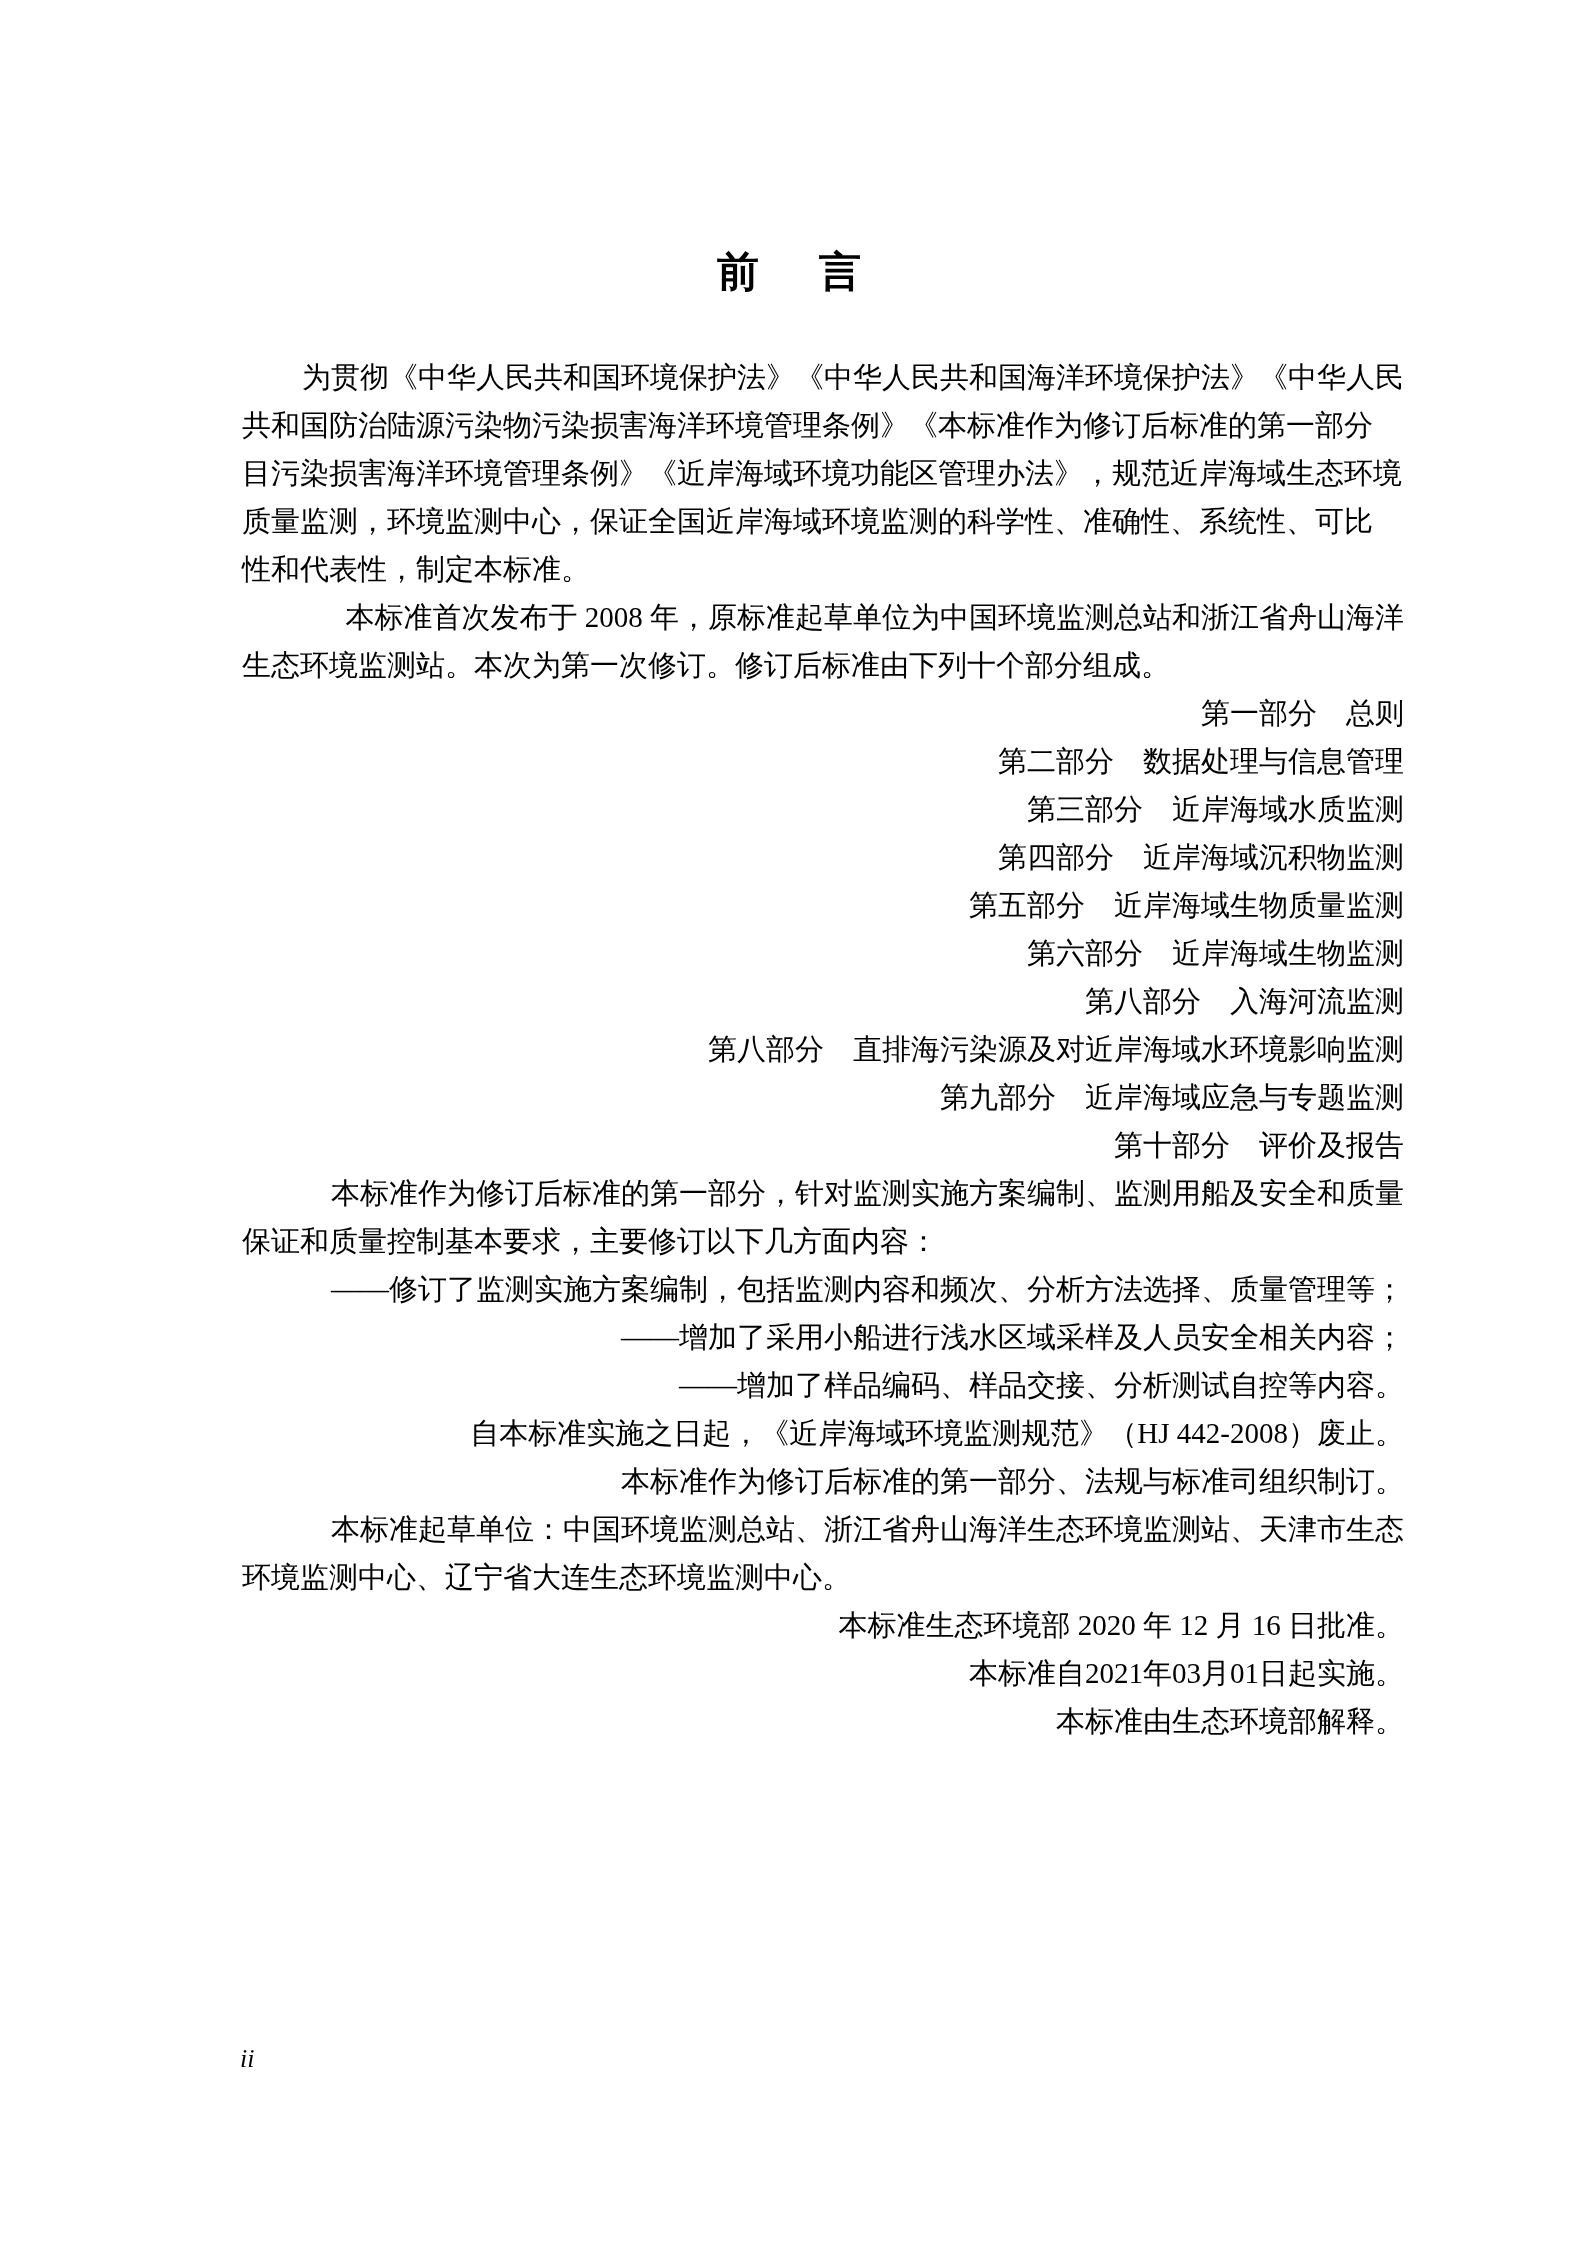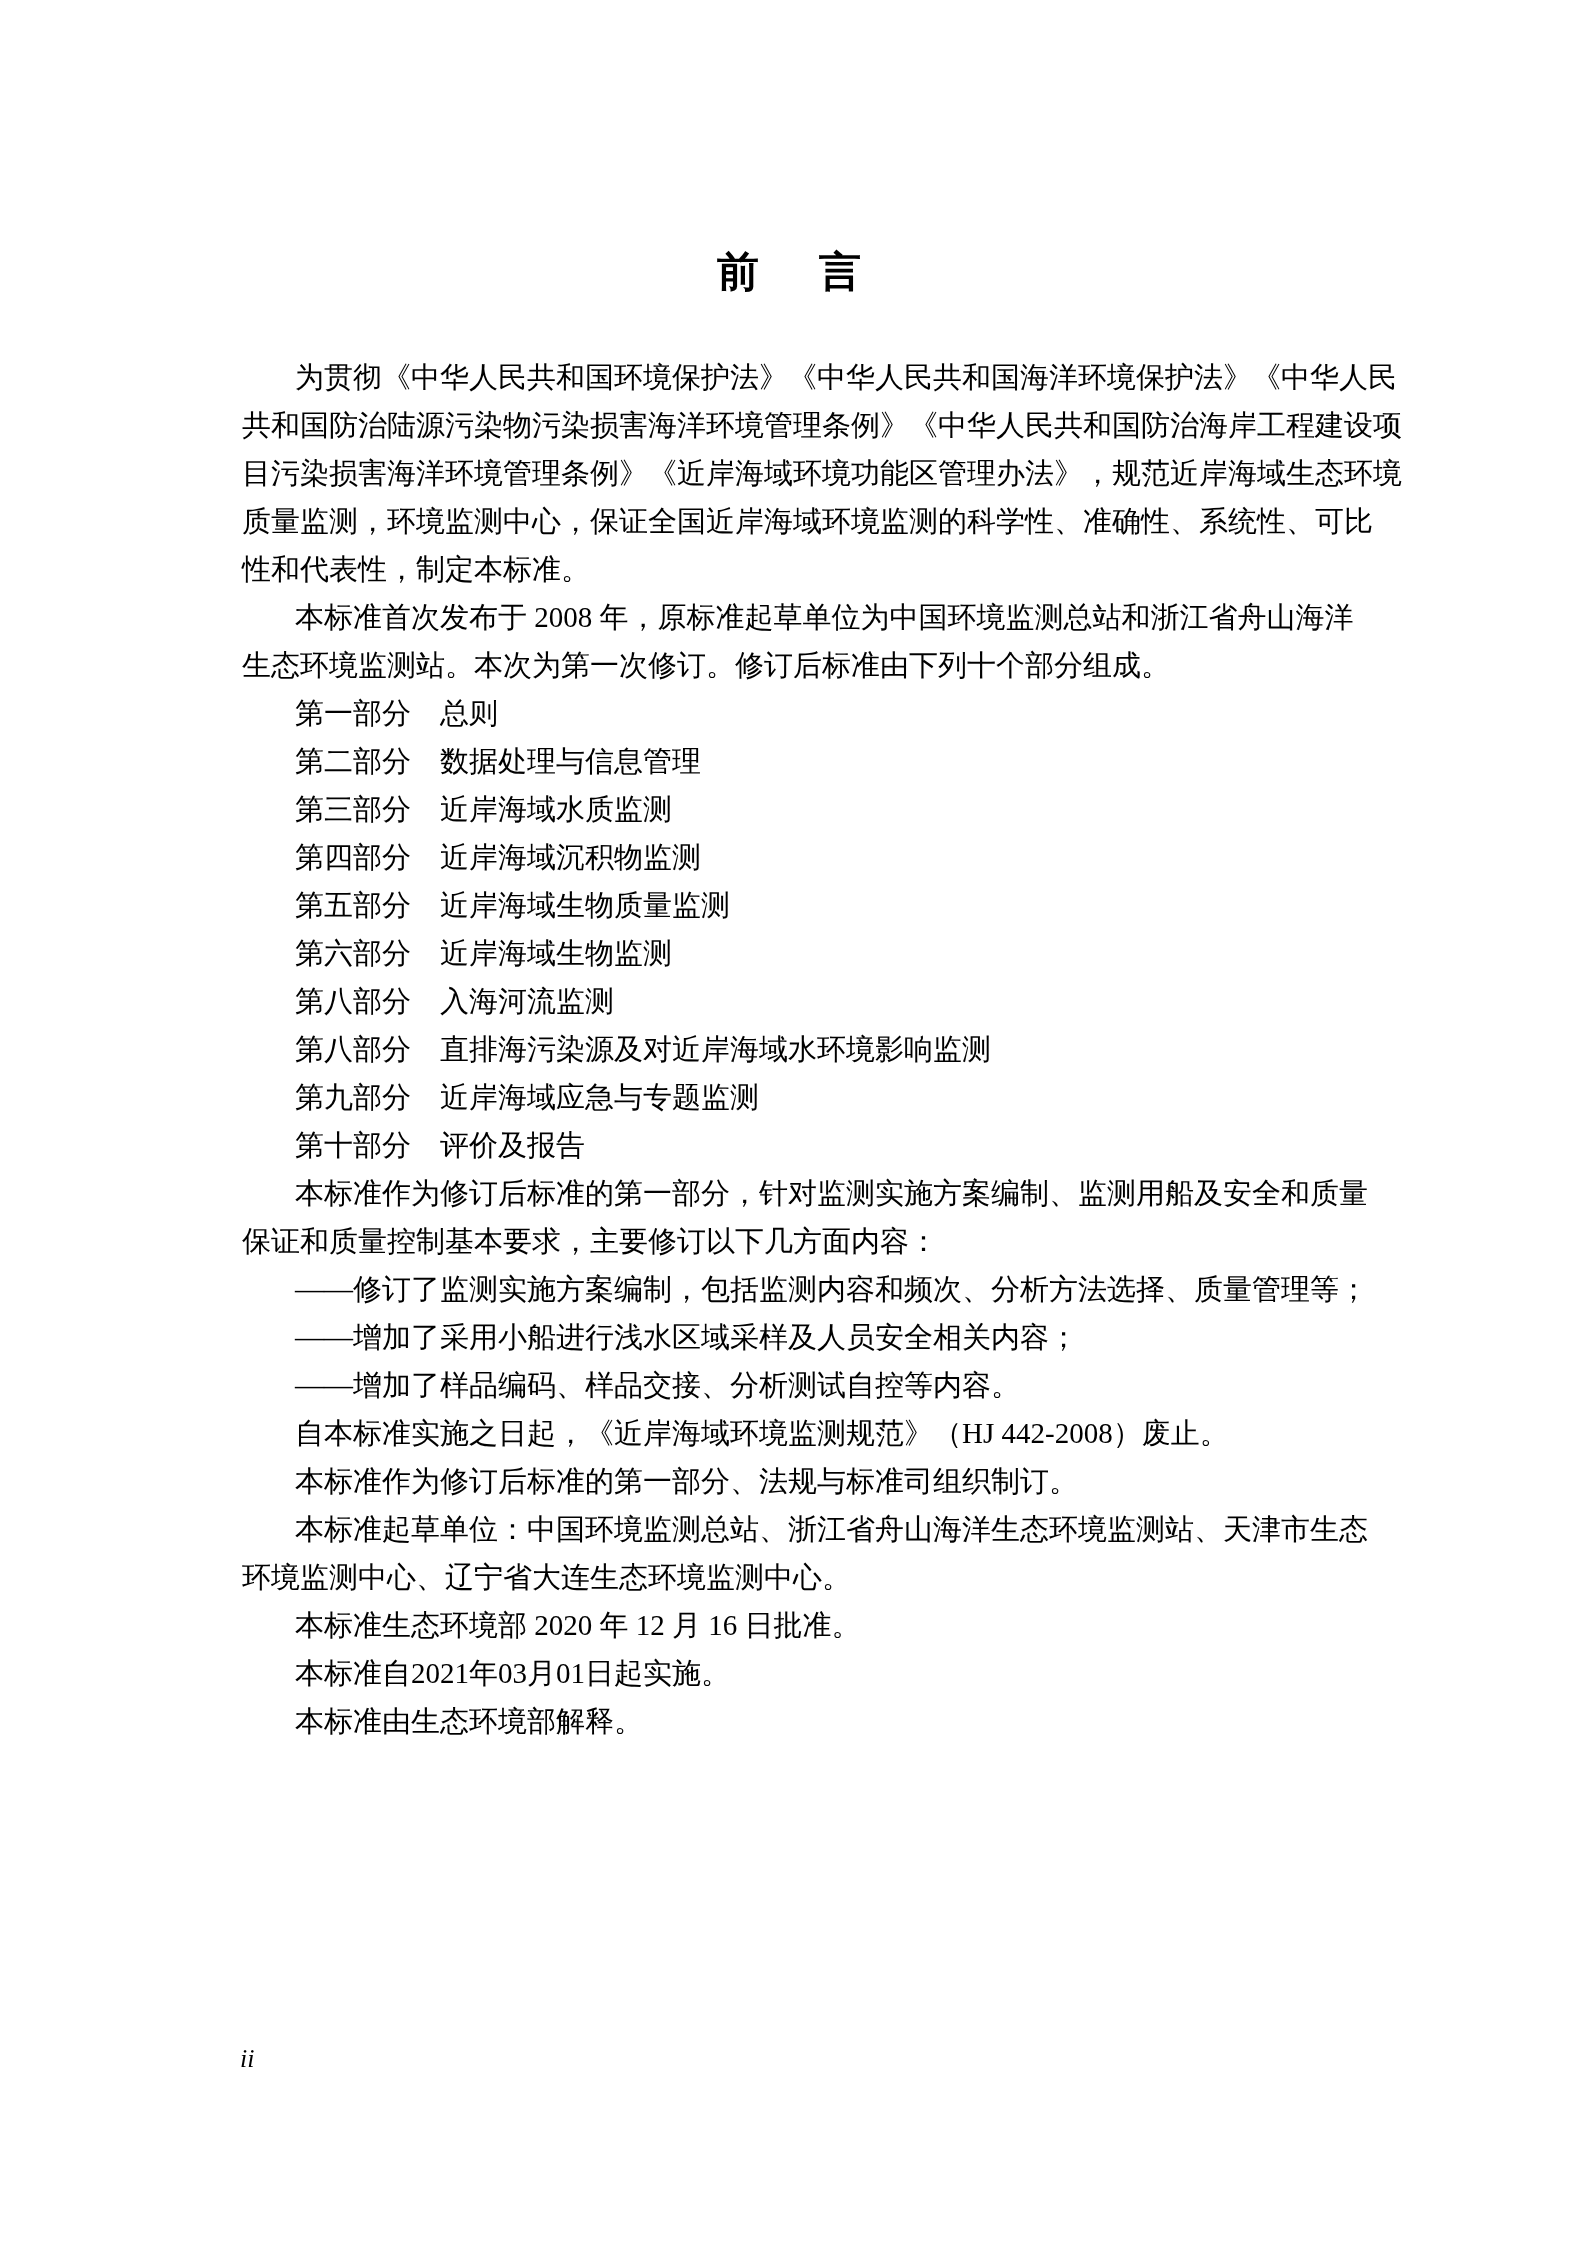--- a/index.html
+++ b/index.html
@@ -35,39 +35,40 @@
     top: 353px;
     width: 1162px;
     font-size: 29px;
     line-height: 48px;
   }
   .line {
     white-space: nowrap;
   }
   .line.indent {
     padding-left: 53px;
+    text-align: right;
   }
   .pagenum {
     position: absolute;
     left: 240px;
     top: 2044px;
     font-size: 26px;
     line-height: 30px;
     font-family: "Liberation Serif", "DejaVu Serif", serif;
     font-style: italic;
   }
 </style>
 </head>
 <body>
 
 <div class="page">
   <h1 class="doc-title">前　言</h1>
   <div class="content" id="content">
       <div class="line indent">为贯彻《中华人民共和国环境保护法》《中华人民共和国海洋环境保护法》《中华人民</div>
-      <div class="line">共和国防治陆源污染物污染损害海洋环境管理条例》《中华人民共和国防治海岸工程建设项</div>
+      <div class="line">共和国防治陆源污染物污染损害海洋环境管理条例》《本标准作为修订后标准的第一部分</div>
       <div class="line">目污染损害海洋环境管理条例》《近岸海域环境功能区管理办法》，规范近岸海域生态环境</div>
       <div class="line">质量监测，环境监测中心，保证全国近岸海域环境监测的科学性、准确性、系统性、可比</div>
       <div class="line">性和代表性，制定本标准。</div>
       <div class="line indent">本标准首次发布于 2008 年，原标准起草单位为中国环境监测总站和浙江省舟山海洋</div>
       <div class="line">生态环境监测站。本次为第一次修订。修订后标准由下列十个部分组成。</div>
       <div class="line indent">第一部分　总则</div>
       <div class="line indent">第二部分　数据处理与信息管理</div>
       <div class="line indent">第三部分　近岸海域水质监测</div>
       <div class="line indent">第四部分　近岸海域沉积物监测</div>
       <div class="line indent">第五部分　近岸海域生物质量监测</div>

